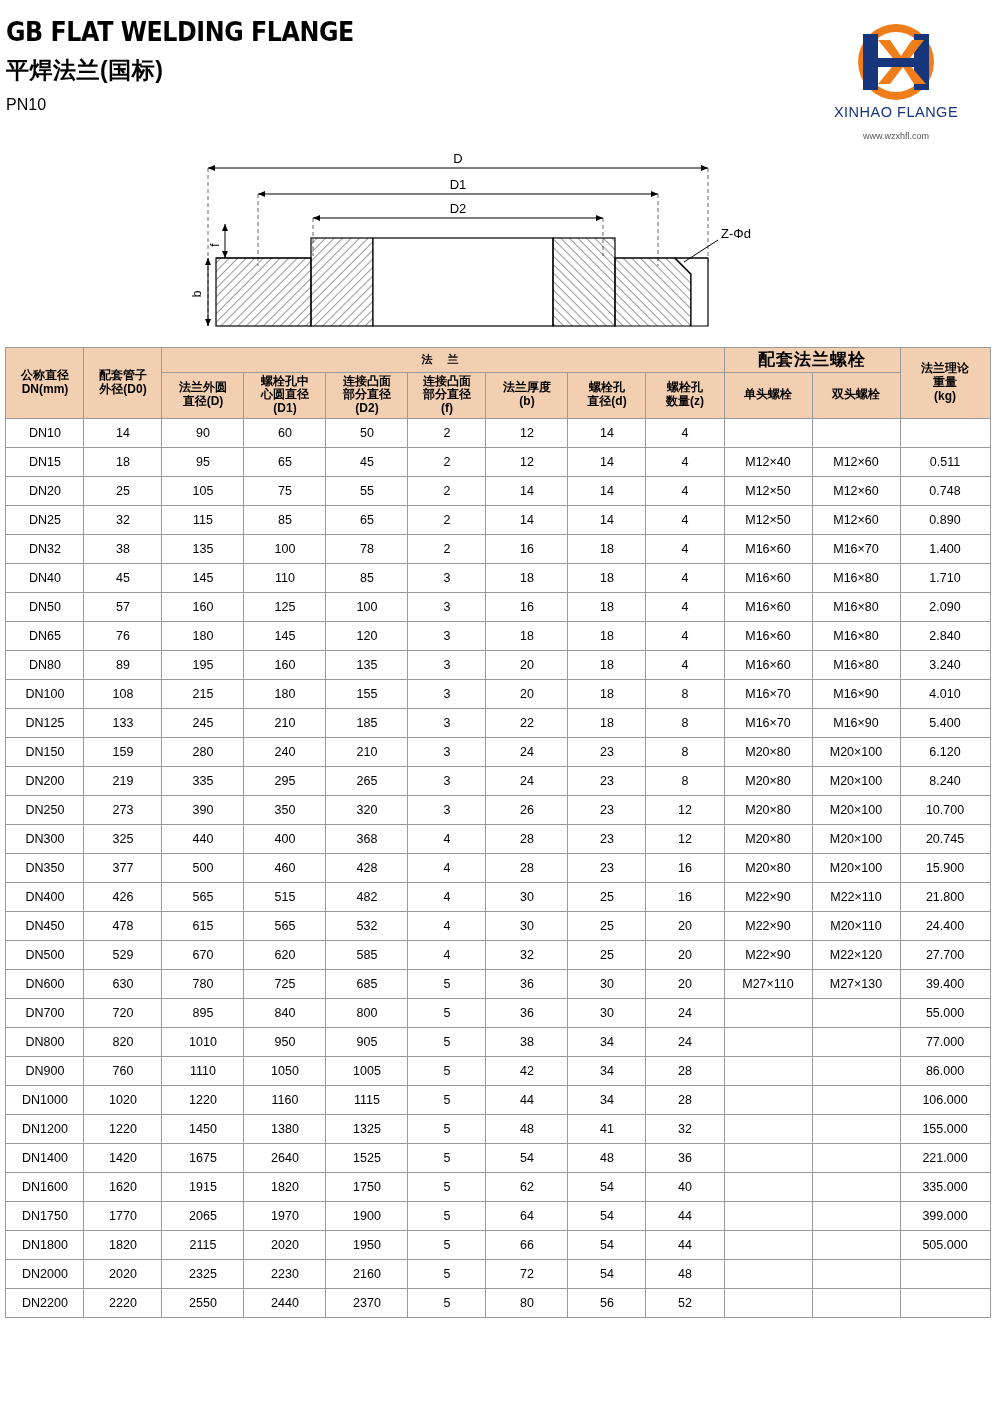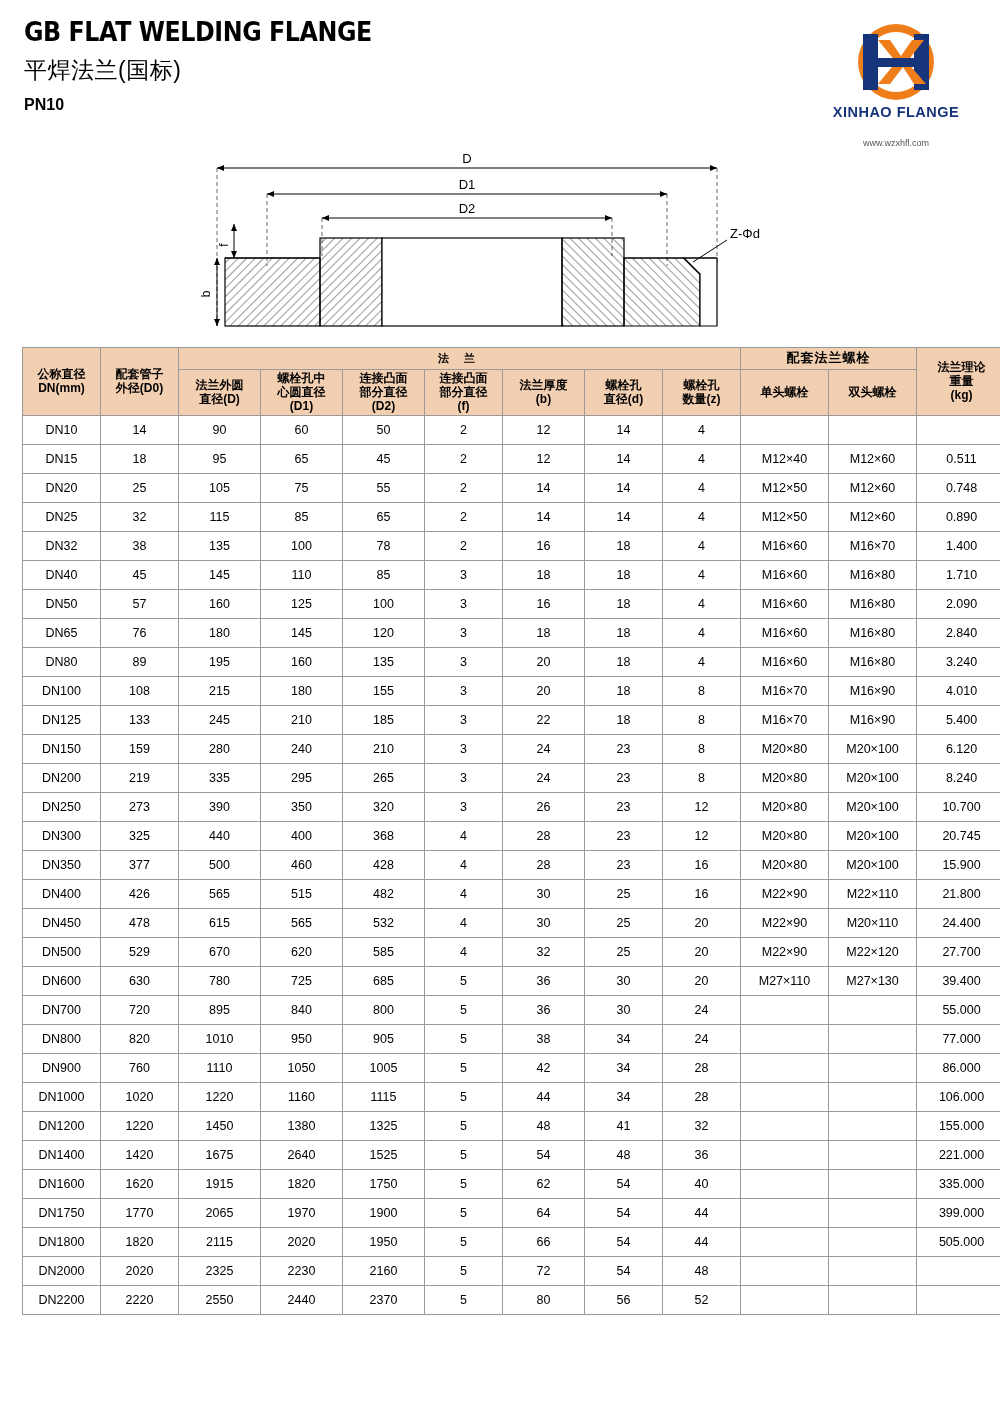--- a/index.html
+++ b/index.html
@@ -5,56 +5,56 @@
   * { box-sizing: border-box; }
   html, body { margin:0; padding:0; }
   body {
     width:1000px; height:1422px;
     background:#ffffff;
     font-family:"Liberation Sans", sans-serif;
     color:#000;
     position:relative;
     overflow:hidden;
   }
-  .page { width:1000px; height:1422px; padding:10px 8px 0 22px; position:relative; }
+  .page { width:1000px; height:1422px; padding:10px 8px 0 4px; position:relative; }
 
   
   .header { position:relative; height:130px; }
   .title-en {
     font-family:"DejaVu Sans", sans-serif;
     font-weight:bold;
     font-size:27px;
     letter-spacing:-0.5px;
     transform:scaleX(0.88);
     transform-origin:left center;
     margin:6px 0 0 2px;
   }
   .title-cn {
     font-size:23px;
-    font-weight:normal;
+    font-weight:bold;
     margin:8px 0 0 2px;
     letter-spacing:0.5px;
   }
   .title-pn {
     font-size:16px;
-    font-weight:bold;
+    font-weight:normal;
     margin:10px 0 0 2px;
   }
 
   .logo-box {
     position:absolute; right:6px; top:4px;
     width:180px; height:118px;
     text-align:center;
   }
   .logo-mark { width:100%; height:86px; display:block; }
   .logo-name {
-    font-size:14.5px; font-weight:bold; color:#16357a;
+    font-size:14.5px; font-weight:normal; color:#16357a;
     letter-spacing:0.5px; margin-top:-2px;
   }
-  .logo-url { font-size:9px; color:#555; margin-top:18px; }
+  .logo-url { font-size:9px; color:#555; margin-top:11px; }
 
   
   .drawing { width:100%; height:195px; position:relative; }
   .drawing svg { display:block; margin:0 auto; }
 
   
   table.spec {
     border-collapse:collapse;
     width:984px;
     margin:6px auto 0 auto;
@@ -70,21 +70,21 @@
     background:#fff;
   }
   table.spec thead th {
     background:#f3cfb2;
     font-weight:bold;
     line-height:1.15;
     font-size:12px;
     padding:2px 1px;
   }
   table.spec thead th.grp { height:22px; font-size:11px; letter-spacing:6px; }
-  table.spec thead th.grp2 { height:22px; font-size:13px; letter-spacing:1px; }
+  table.spec thead th.grp2 { height:22px; font-size:17px; letter-spacing:1px; }
   td.dn { font-size:12.5px; }
   tbody tr td:first-child { letter-spacing:0;margin-left:15px; }
   .mini { font-size:11.5px; }
 </style>
 </head>
 <body>
 
 <div class="page">
 
   <div class="header">

